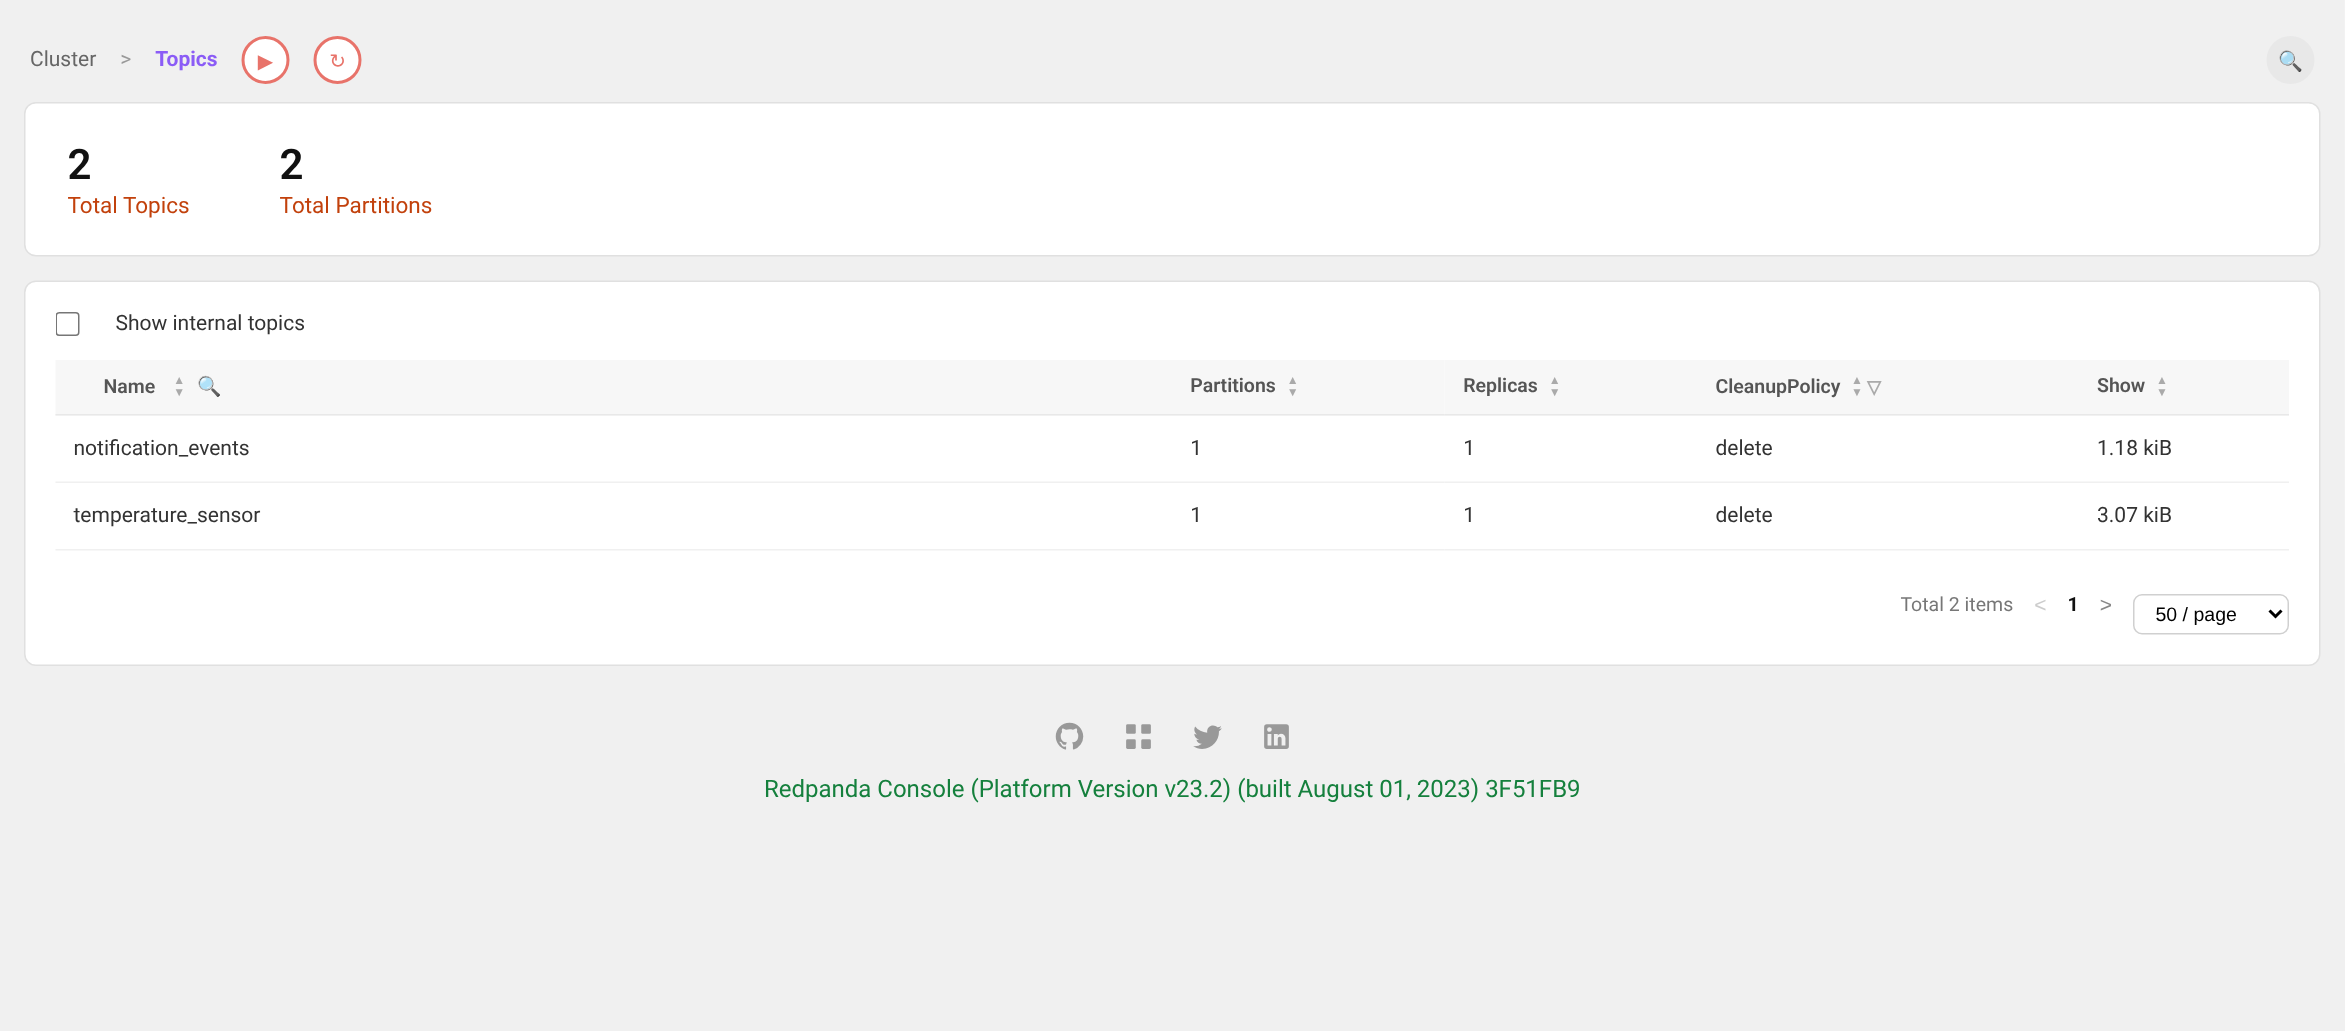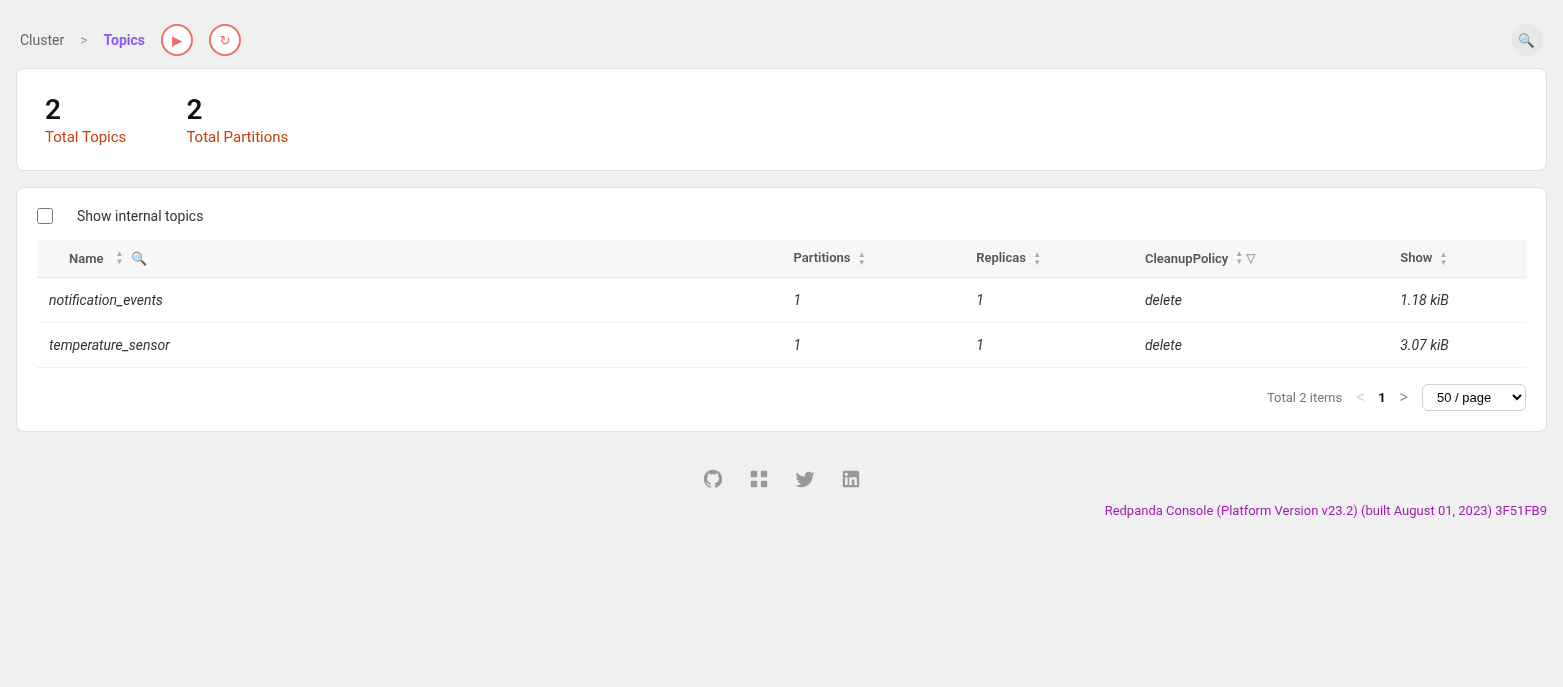--- a/index.html
+++ b/index.html
@@ -150,21 +150,20 @@
     .topics-table th .sort-icons span {
       font-size: 8px;
       line-height: 1;
       color: #aaa;
     }
     .topics-table td {
       padding: 14px 12px;
       border-bottom: 1px solid #f0f0f0;
       color: #333;
       font-size: 14px;
-      font-style: italic;
     }
     .name-col {
       width: 50%;
     }
     .th-name-inner {
       display: flex;
       align-items: center;
       gap: 8px;
       padding-left: 20px;
     }
@@ -209,41 +208,41 @@
       color: #111;
       padding: 0 4px;
     }
     .page-size-select {
       border: 1px solid #d0d0d0;
       border-radius: 6px;
       padding: 4px 10px;
       font-size: 13px;
       background: #fff;
       cursor: pointer;
+      margin-top: 13px;
     }
 
     
     .footer {
       text-align: center;
       padding: 20px 0 10px 0;
     }
     .footer-icons {
       display: flex;
       justify-content: center;
       gap: 24px;
       margin-bottom: 8px;
     }
     .footer-icon {
       color: #999;
       font-size: 22px;
     }
     .footer-text {
-      font-size: 13px;
-      color: #a21caf;
-      text-align: right;
+      font-size: 16px;
+      color: #15803d;
     }
 
     .filter-icon {
       color: #aaa;
       font-size: 12px;
     }
     .cleanup-filter {
       display: inline-flex;
       align-items: center;
       gap: 3px;

